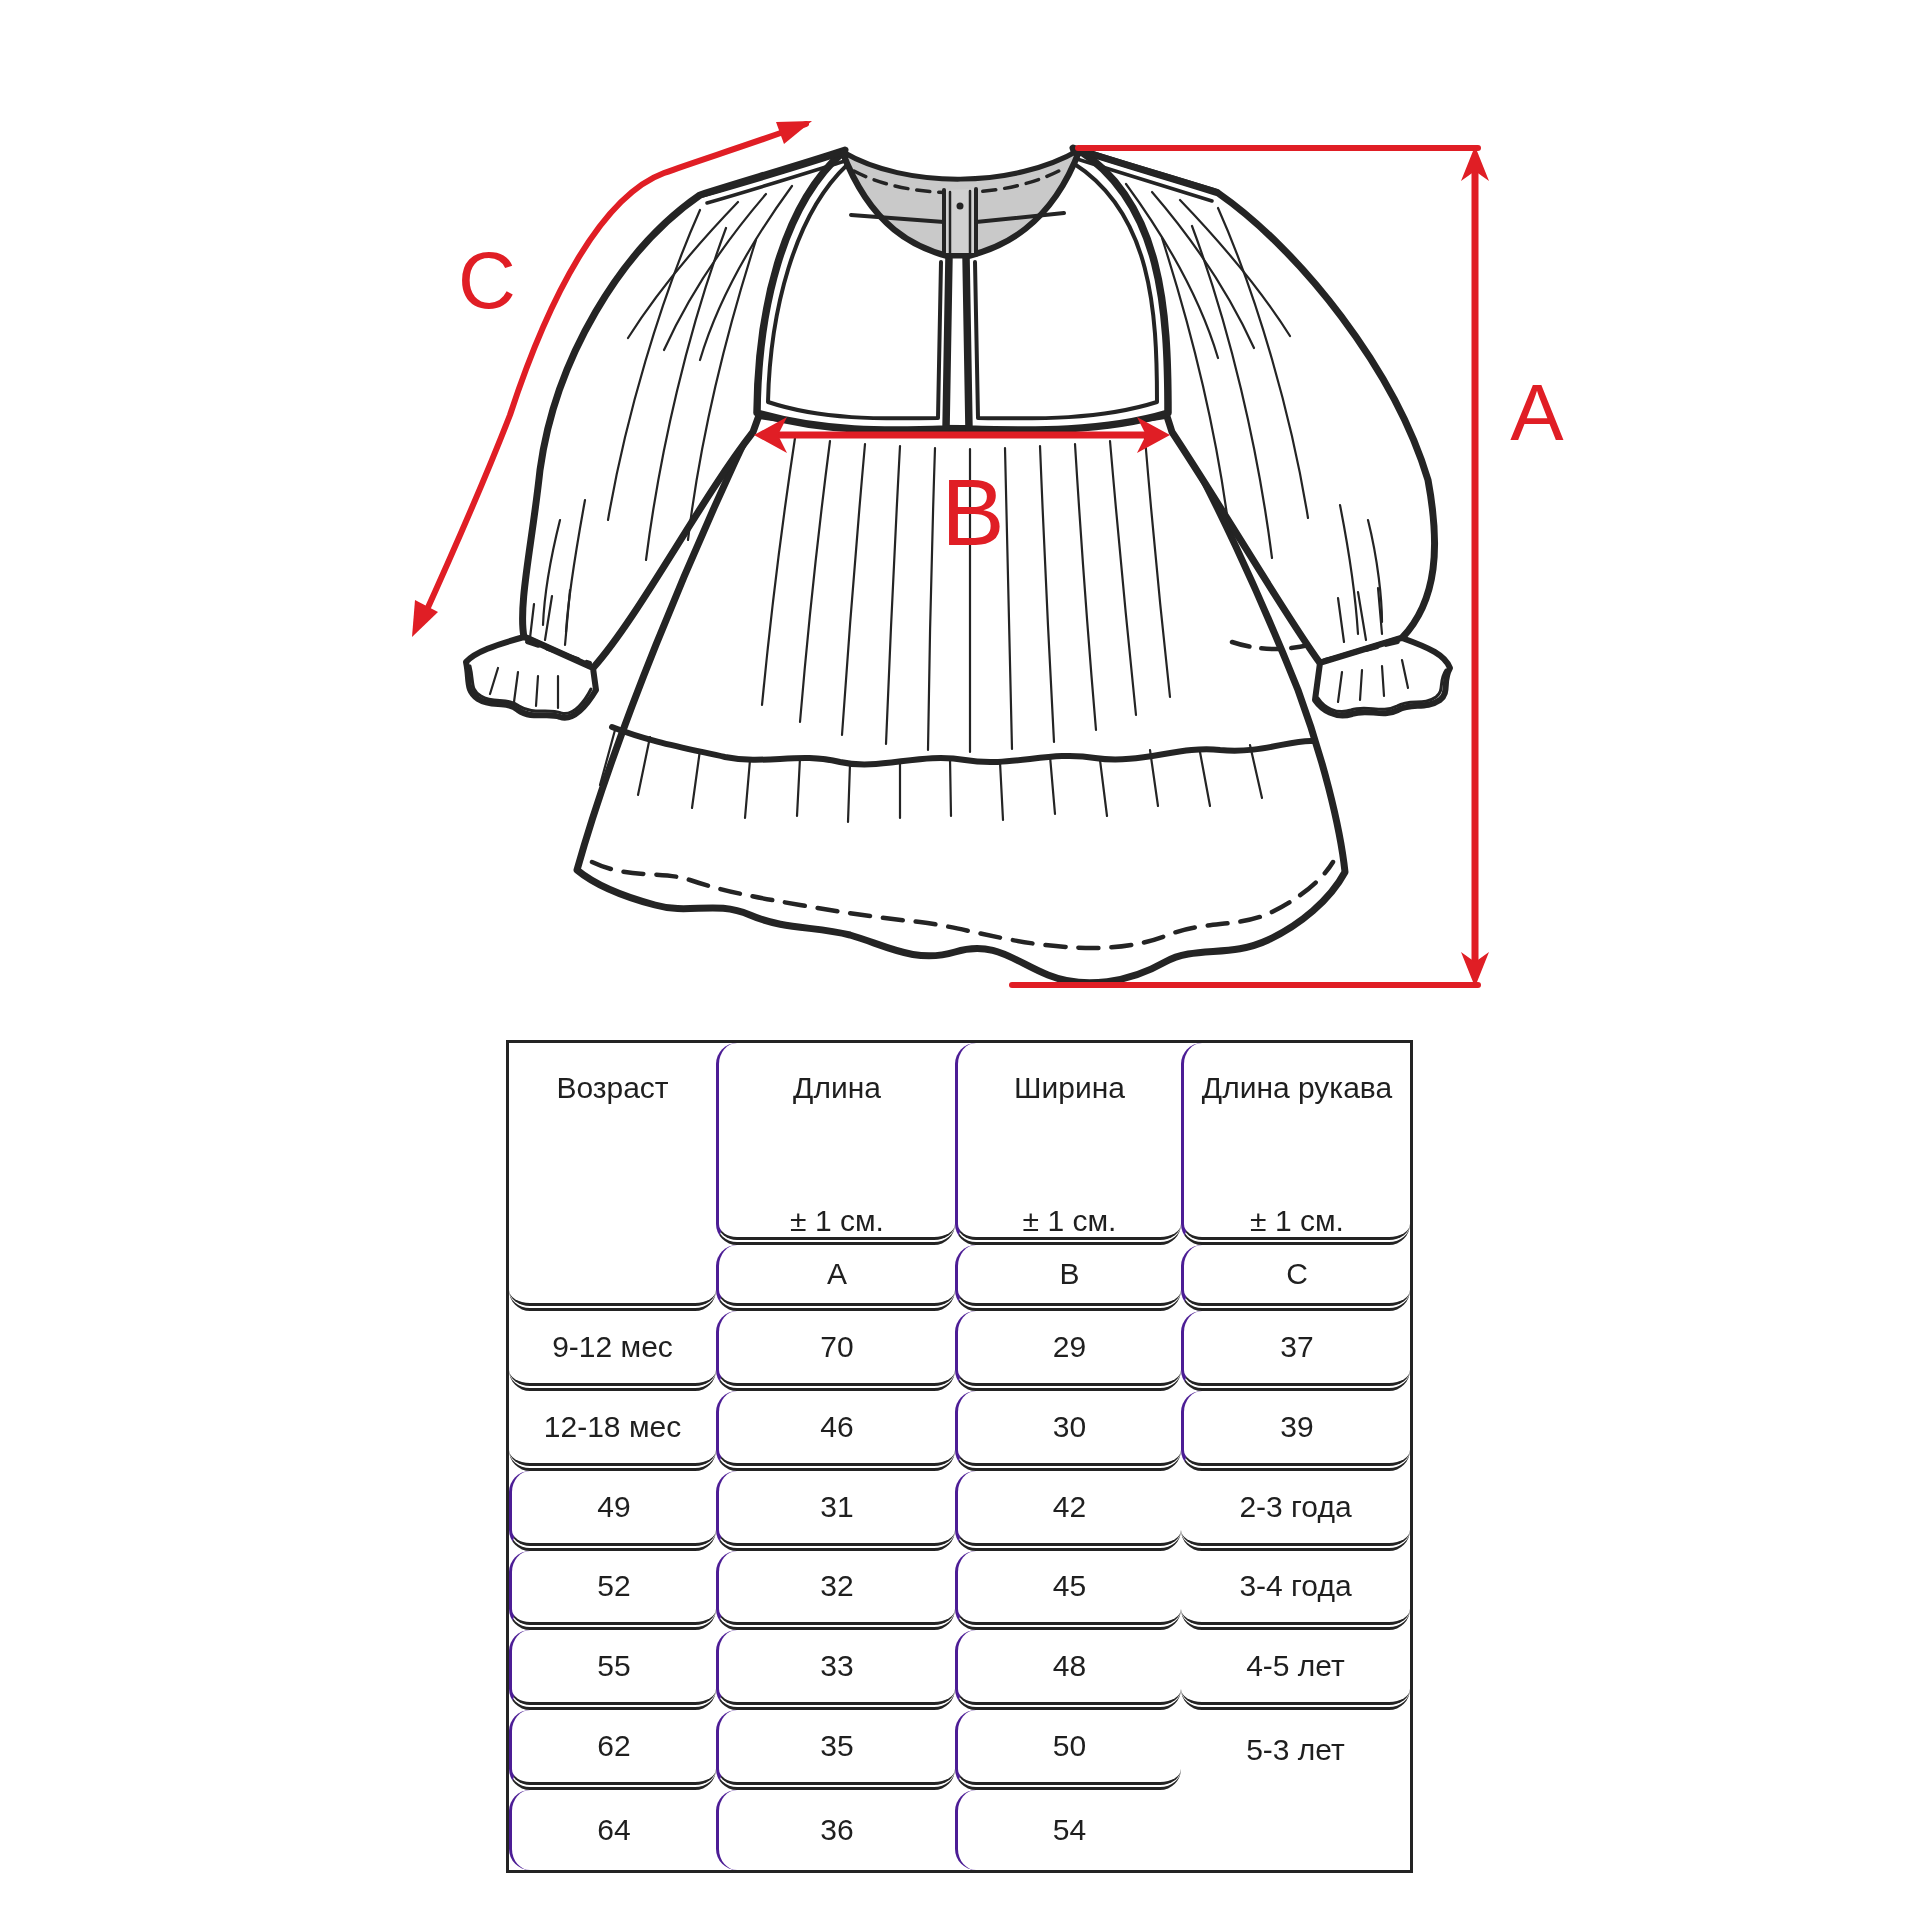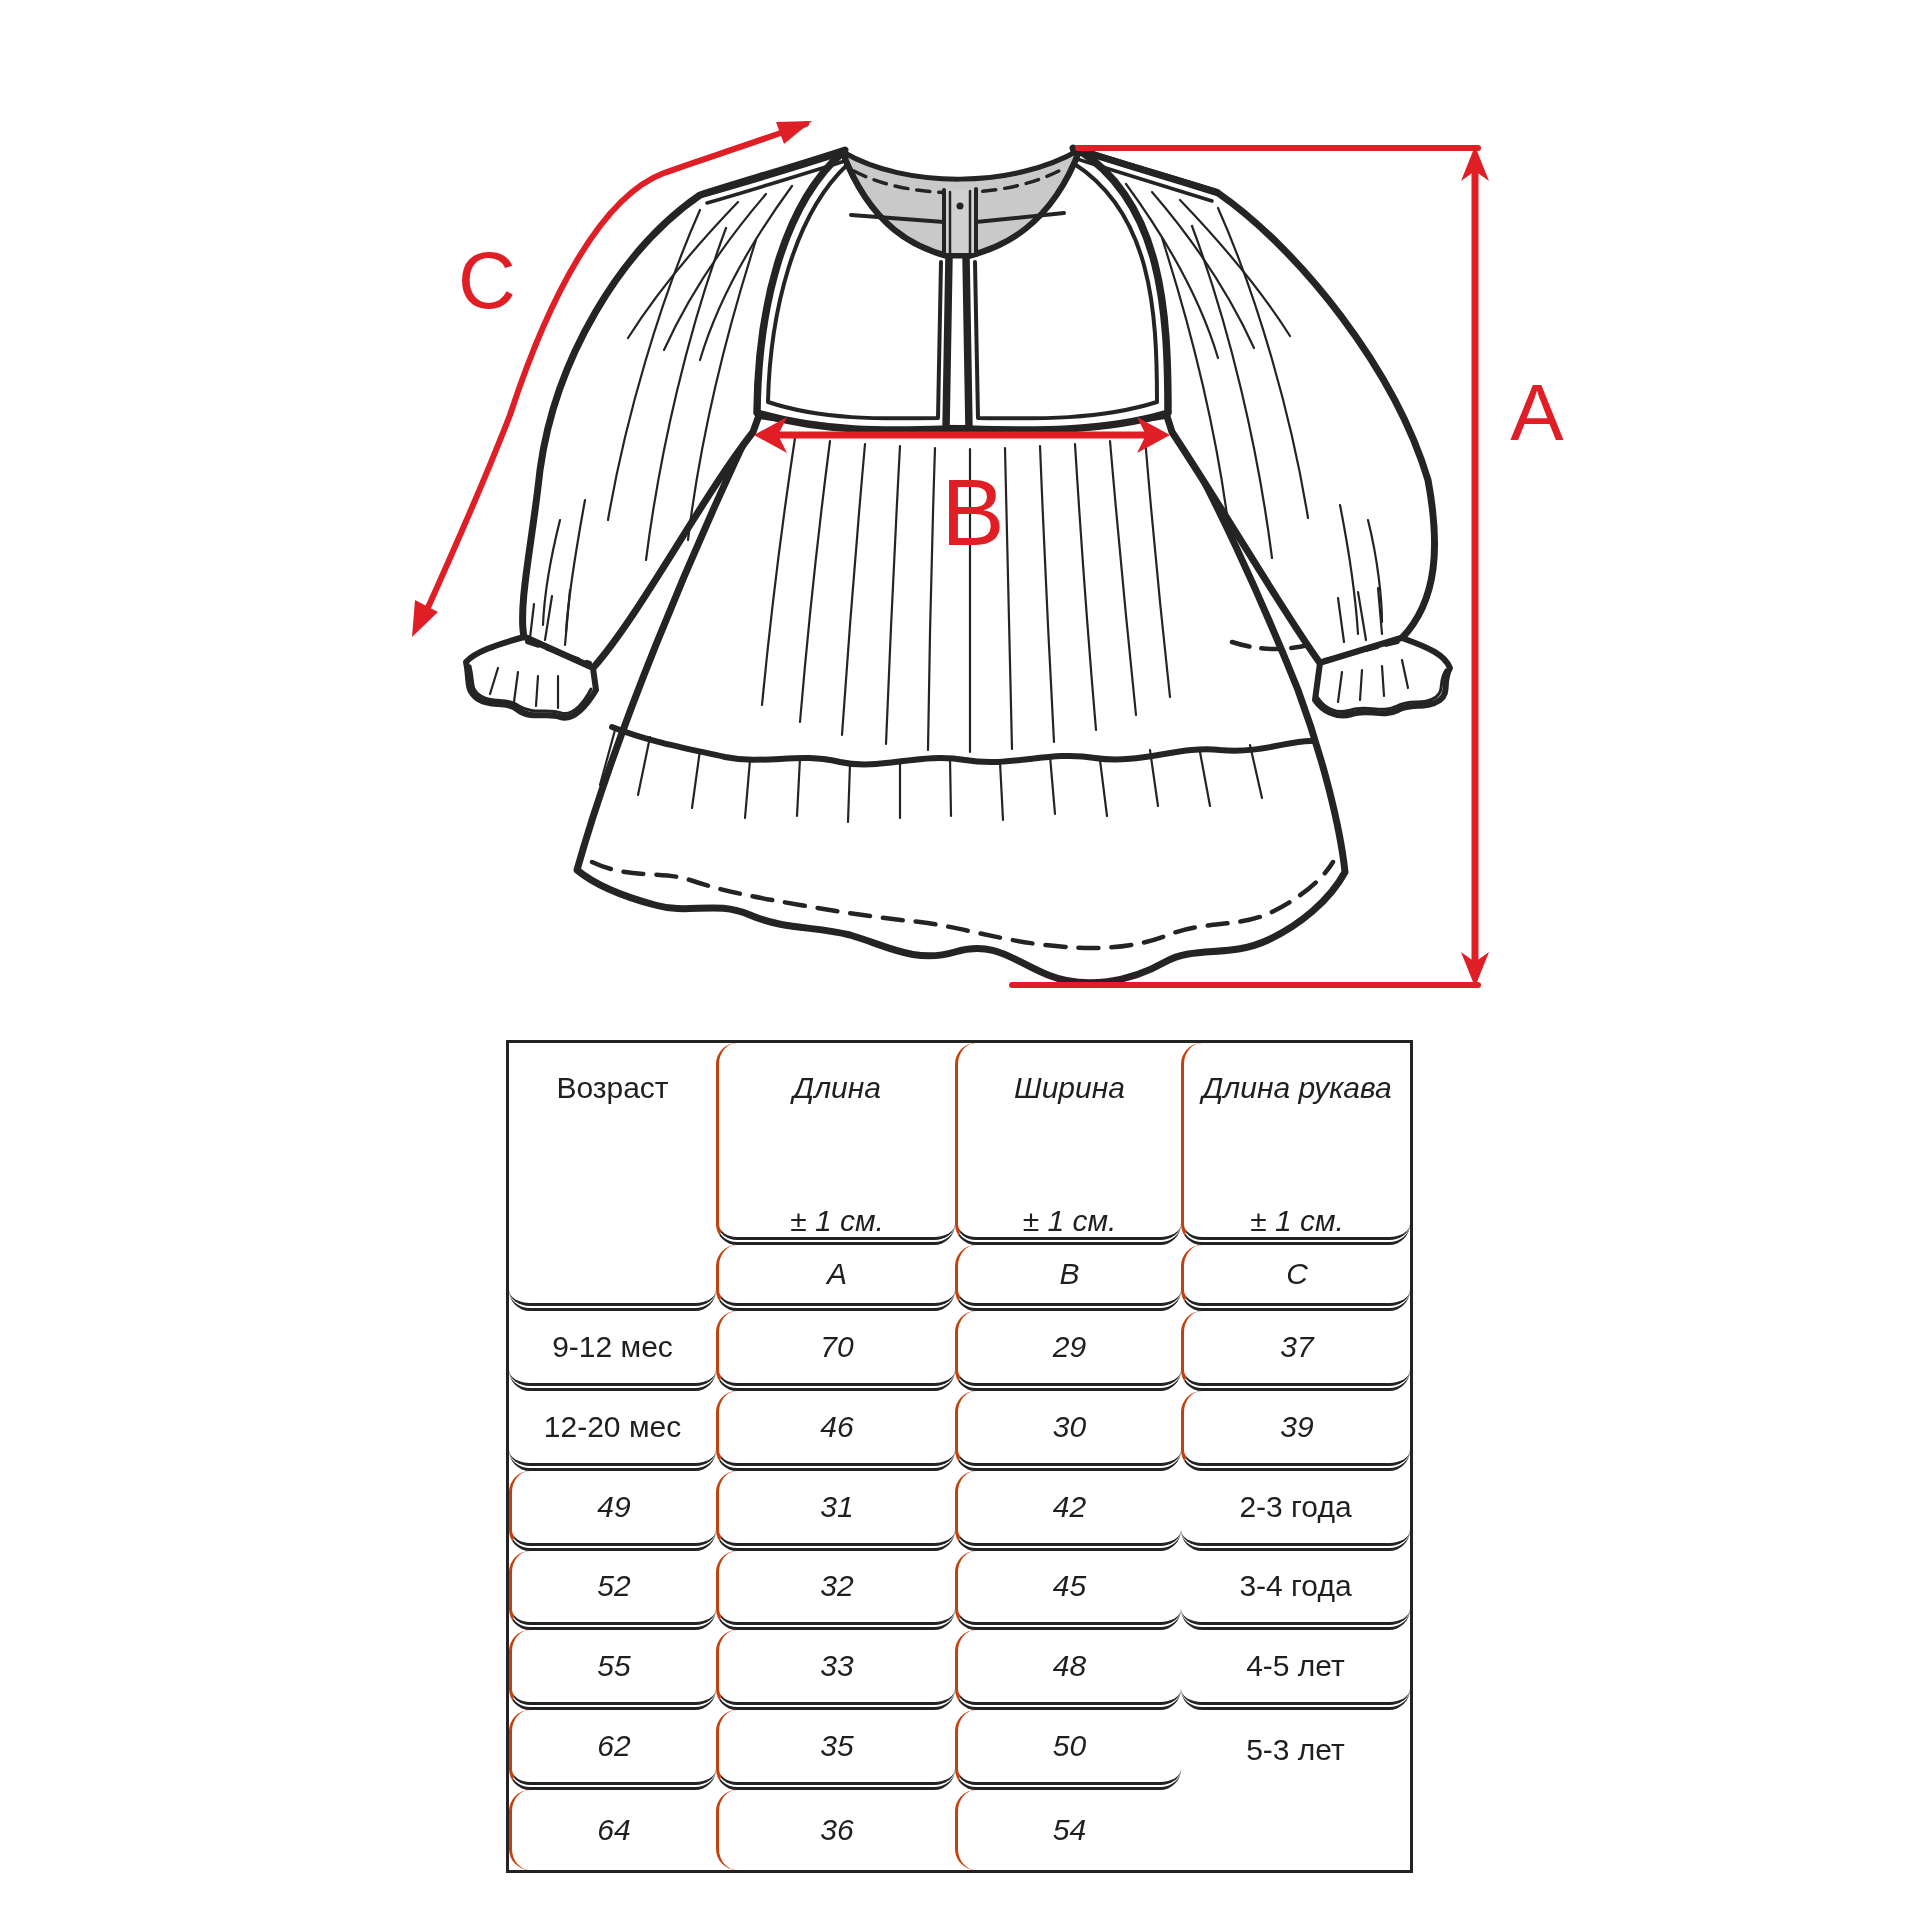--- a/index.html
+++ b/index.html
@@ -11,21 +11,21 @@
   .size-table{
     position:absolute;left:506px;top:1040px;width:907px;height:833px;
     display:grid;
     grid-template-columns:207px 239px 226px 1fr;
     grid-template-rows:202px 66px repeat(7,1fr);
     border:3px solid #232323;box-sizing:border-box;
     color:#1f1f1f;font-size:30px;line-height:36px;
     background:#ffffff;
   }
   .cell{box-sizing:border-box;display:flex;align-items:center;justify-content:center;border-radius:21px;}
-  .cv{border-left:3px solid #c2410c;font-style:italic;}
+  .cv{border-left:3px solid #4c1d95;}
   .hb{border-bottom:8px double #232323;}
   .hdr{flex-direction:column;justify-content:flex-start;align-items:center;}
   .hdr .t{margin-top:27px;}
   .hdr .tol{margin-top:97px;}
   .age-hdr{grid-row:1 / span 2;}
 </style>
 </head>
 <body>
 
 <div id="stage">
@@ -238,21 +238,21 @@
 
     <div class="cell cv hb">A</div>
     <div class="cell cv hb">B</div>
     <div class="cell cv hb">C</div>
 
     <div class="cell hb">9-12 мес</div>
     <div class="cell cv hb">70</div>
     <div class="cell cv hb">29</div>
     <div class="cell cv hb">37</div>
 
-    <div class="cell hb">12-20 мес</div>
+    <div class="cell hb">12-18 мес</div>
     <div class="cell cv hb">46</div>
     <div class="cell cv hb">30</div>
     <div class="cell cv hb">39</div>
 
     <div class="cell cv hb">49</div>
     <div class="cell cv hb">31</div>
     <div class="cell cv hb">42</div>
 
     <div class="cell hb">2-3 года</div>
     <div class="cell cv hb">52</div>

